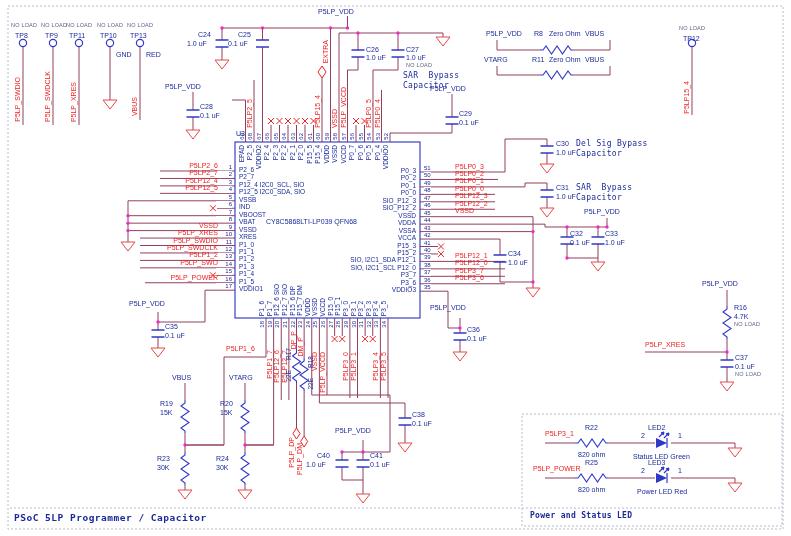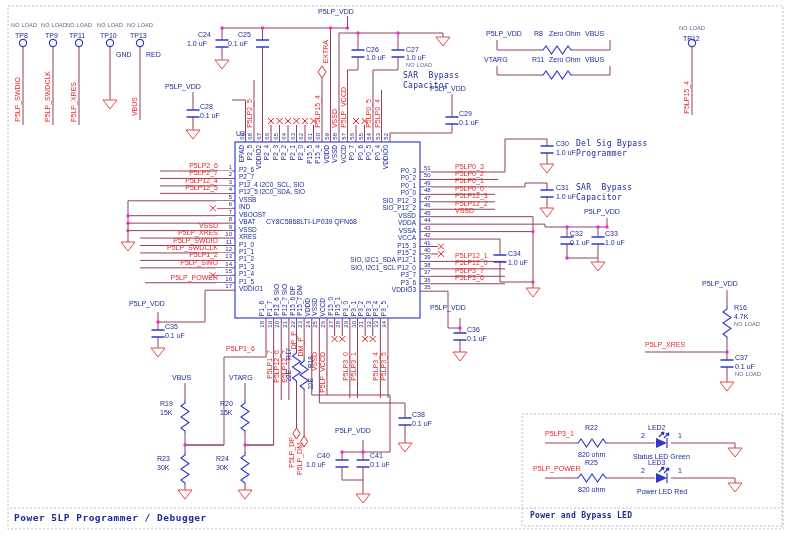--- a/index.html
+++ b/index.html
@@ -210,25 +210,25 @@
         <path class="leds" d="M667,473 V483 M659,472 l5,-5 M664,473 l5,-5 M664,467 l-3,0.8 M664,467 l-0.8,3 M669,468 l-3,0.8 M669,468 l-0.8,3"></path>
       </g>
     </g>
   </svg>
 
   <div class="lab ref" style="left:236px;top:130px;">U3</div>
   <div class="lab ref" style="left:266px;top:218px;">CY8C5868LTI-LP039 QFN68</div>
   <div class="lab note" style="left:403px;top:71px;">SAR  Bypass
 Capacitor</div>
   <div class="lab note" style="left:576px;top:139px;">Del Sig Bypass
-Programmer</div>
+Capacitor</div>
   <div class="lab note" style="left:576px;top:183px;">SAR  Bypass
 Capacitor</div>
-  <div class="lab note" style="left:530px;top:511px;font-weight:700;">Power and Bypass LED</div>
-  <div class="lab title" style="left:14px;top:513px;">Power 5LP Programmer / Debugger</div>
+  <div class="lab note" style="left:530px;top:511px;font-weight:700;">Power and Status LED</div>
+  <div class="lab title" style="left:14px;top:513px;">PSoC 5LP Programmer / Capacitor</div>
 
 <div class="lab v vnum" style="left: 238.5px; bottom: 396px;">69</div>
     <div class="lab v vpname" style="left: 238.5px; top: 145px;">EPAD</div>
     <div class="lab v vnum" style="left: 247px; bottom: 396px;">68</div>
     <div class="lab v vpname" style="left: 247px; top: 145px;">P2_5</div>
     <div class="lab v vnet" style="left: 246px; bottom: 408px;">P5LP2_5</div>
     <div class="lab v vnum" style="left: 255.5px; bottom: 396px;">67</div>
     <div class="lab v vpname" style="left: 255.5px; top: 145px;">VDDIO2</div>
     <div class="lab v vnum" style="left: 264px; bottom: 396px;">66</div>
     <div class="lab v vpname" style="left: 264px; top: 145px;">P2_4</div>

